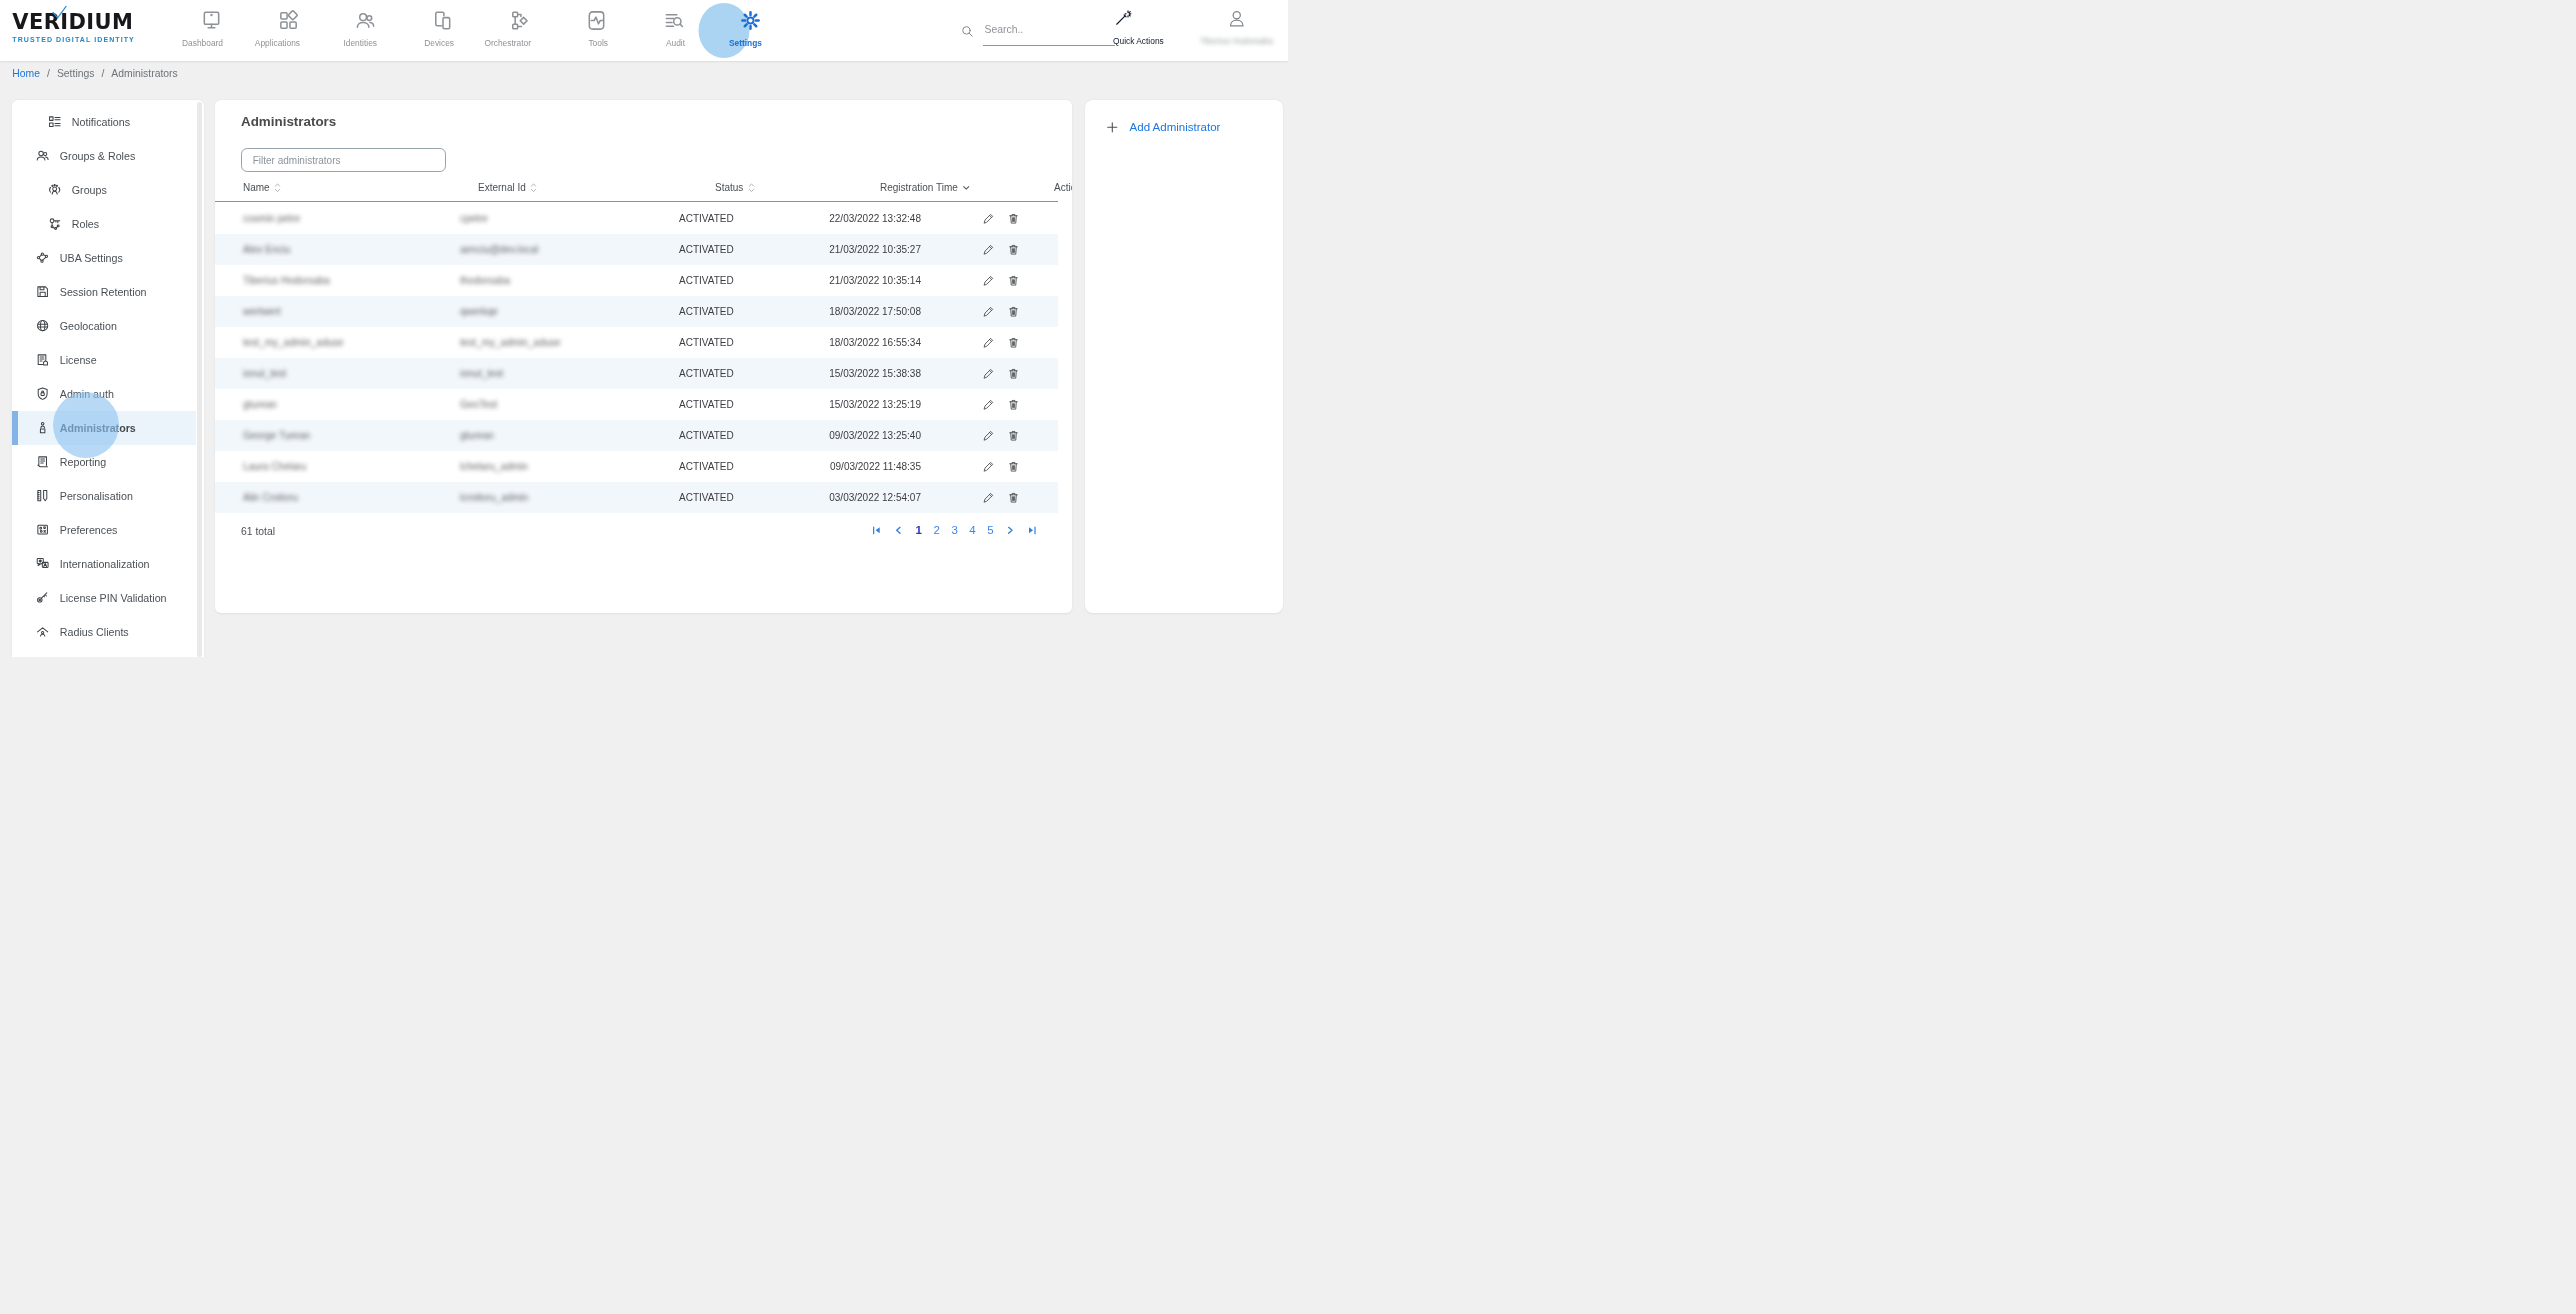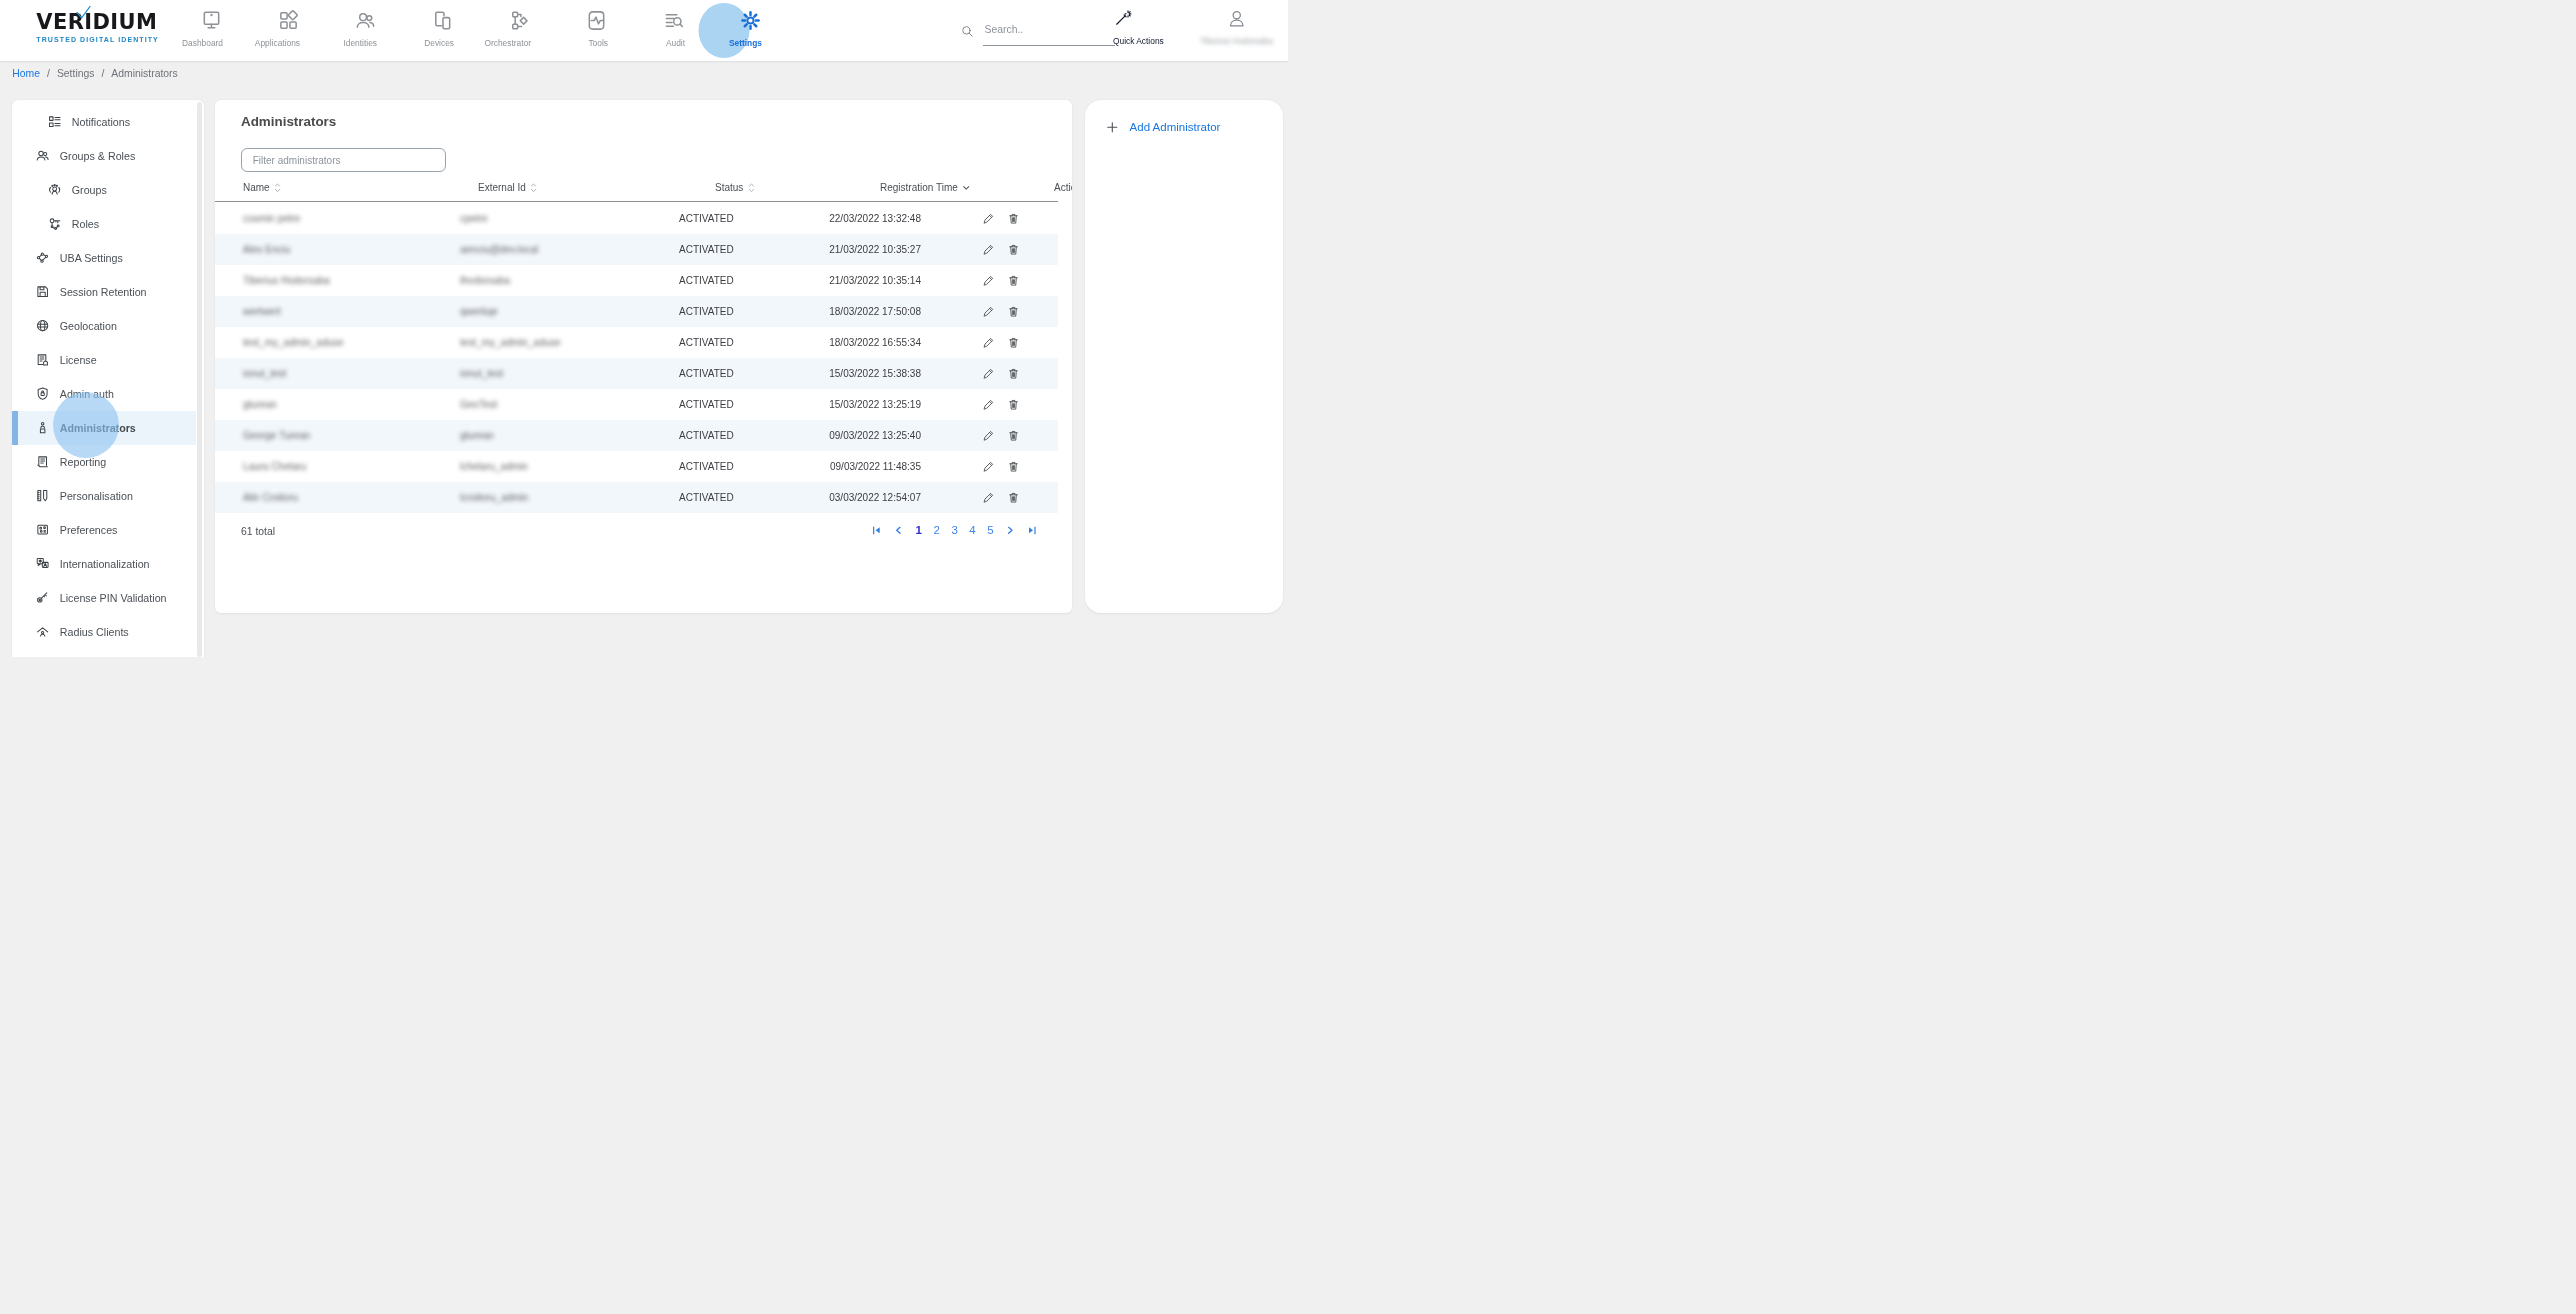--- a/index.html
+++ b/index.html
@@ -7,21 +7,21 @@
   body {
     width:1288px; height:657px; position:relative; overflow:hidden;
     background:#f0f0f1; font-family:"Liberation Sans", sans-serif;
     -webkit-font-smoothing:antialiased;
   }
   svg.icon { fill:none; stroke:currentColor; stroke-width:1.6; stroke-linecap:round; stroke-linejoin:round; }
 
   
   .topbar { position:absolute; left:0; top:0; width:1288px; height:61px; background:#fff;
             box-shadow:0 0.8px 2.3px rgba(0,0,0,.12); z-index:10; }
-  .logo { position:absolute; left:12.3px; top:11.5px; width:130px;margin-left:24px; }
+  .logo { position:absolute; left:12.3px; top:11.5px; width:130px; }
   .logo-text { font-size:21px; font-weight:bold; color:#18181c; letter-spacing:0.4px; line-height:1;
                font-family:"DejaVu Sans", sans-serif; }
   .logo-check { position:absolute; left:38px; top:-7.7px; width:18.4px; height:17px; color:#2d8fd0; stroke-width:4.5; }
   .logo-tagline { margin-top:3.1px; font-size:7px; font-weight:bold; letter-spacing:1.1px; color:#2187c5; }
 
   .nav { position:absolute; left:146px; top:0; height:61px; display:flex; }
   .nav-item { width:77px; height:48px; position:relative; display:flex; flex-direction:column;
               align-items:flex-end; color:#8e9297; cursor:pointer; }
   .nav-item > * { position:relative; z-index:1; }
   .nav-item .icon { width:23px; height:23px; margin-top:9.2px; }
@@ -94,21 +94,21 @@
 
   .total { position:absolute; left:26px; top:426px; font-size:10.4px; color:#4b4f54; }
   .pagination { position:absolute; right:34px; top:424px; display:flex; align-items:center; gap:11.5px;
                 font-size:11.5px; color:#3d85e8; }
   .pg-ic { width:10.7px; height:10.7px; color:#2f7de1; cursor:pointer; }
   .page { cursor:pointer; }
   .page.active { color:#3232cc; font-weight:bold; }
 
   
   .panel { position:absolute; left:1085px; top:100px; width:198px; height:513px; background:#fff;
-           border-radius:16px; box-shadow:0 0.8px 2.3px rgba(0,0,0,.07); }
+           border-radius:8px; box-shadow:0 0.8px 2.3px rgba(0,0,0,.07); }
   .add-btn { position:absolute; left:20px; top:20px; display:flex; gap:10px; align-items:center;
              font-size:11.5px; color:#1877e0; cursor:pointer; }
   .add-btn .icon { width:14.6px; height:14.6px; color:#4b4f54; stroke-width:1.8; }
 </style>
 </head>
 <body>
 
 <svg width="0" height="0" style="position:absolute">
   <defs>
     <symbol id="i-monitor" viewBox="0 0 24 24">

